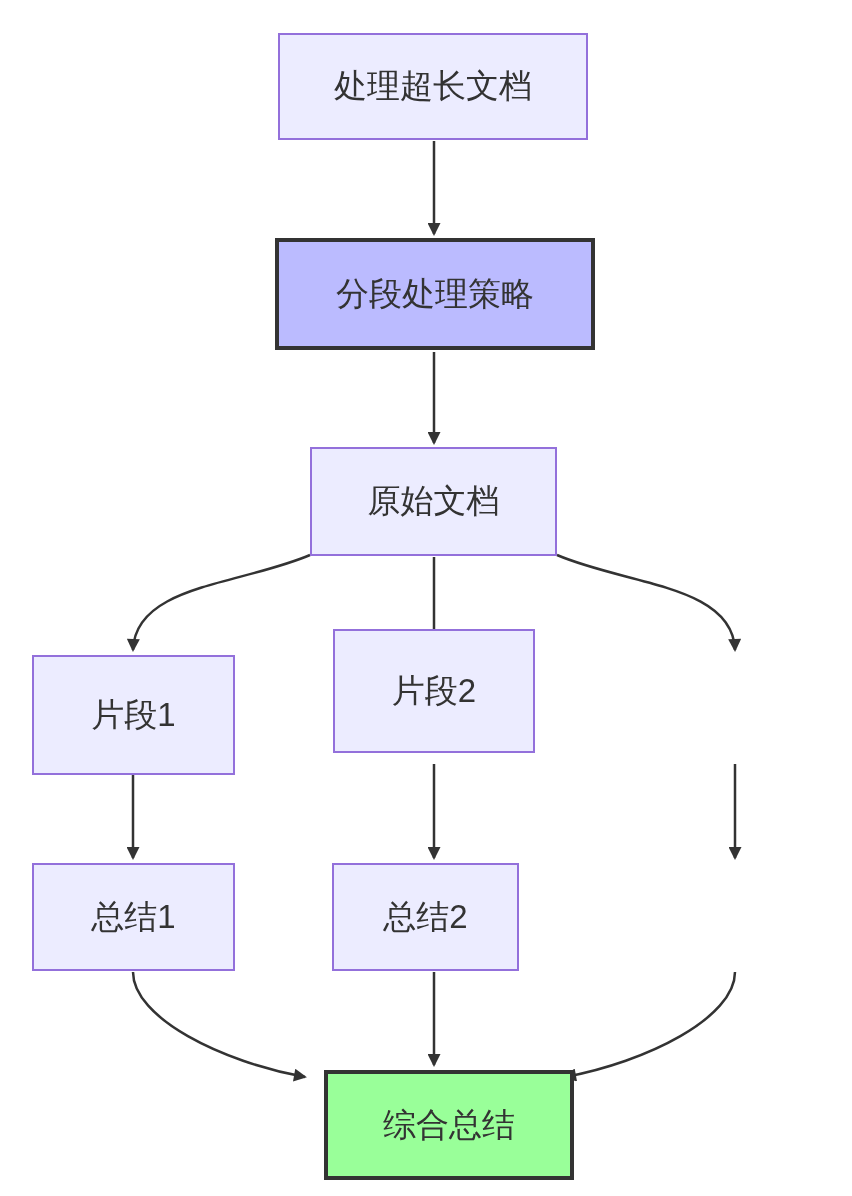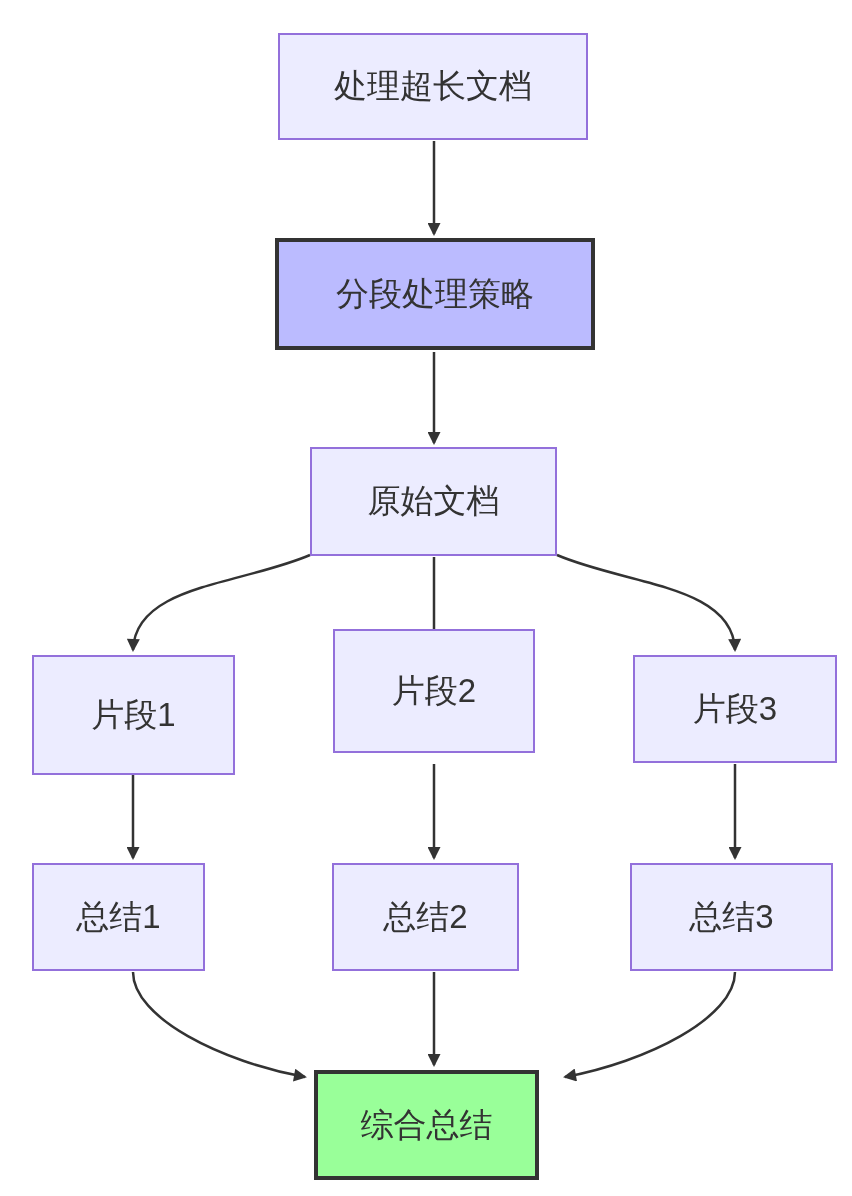--- a/index.html
+++ b/index.html
@@ -57,24 +57,24 @@
     background: var(--success-fill);
     border: 4px solid var(--success-border);
   }
   
   .n-start    { left: 278px; top: 33px;   width: 310px; height: 107px; }
   .n-strategy { left: 275px; top: 238px;  width: 320px; height: 112px; }
   .n-doc      { left: 310px; top: 447px;  width: 247px; height: 109px; }
   .n-chunk1   { left: 32px;  top: 655px;  width: 203px; height: 120px; }
   .n-chunk2   { left: 333px; top: 629px;  width: 202px; height: 124px; }
   .n-chunk3   { left: 633px; top: 655px;  width: 204px; height: 108px; }
-  .n-summary1 { left: 32px;  top: 863px;  width: 173px; height: 108px; }
+  .n-summary1 { left: 32px;  top: 863px;  width: 203px; height: 108px; }
   .n-summary2 { left: 332px; top: 863px;  width: 187px; height: 108px; }
   .n-summary3 { left: 630px; top: 863px;  width: 203px; height: 108px; }
-  .n-final    { left: 314px; top: 1070px; width: 225px; height: 110px; }
+  .n-final    { left: 324px; top: 1070px; width: 250px; height: 110px; }
 </style>
 </head>
 <body>
 
 <div class="canvas">
 
   <svg class="edge-layer" width="852" height="1196" viewBox="0 0 852 1196" xmlns="http://www.w3.org/2000/svg">
     <defs>
       <marker id="arrow" viewBox="0 0 10 10" refX="8.5" refY="5" markerWidth="15" markerHeight="13" markerUnits="userSpaceOnUse" orient="auto">
         <path class="arrowhead-shape" d="M0,0 L10,5 L0,10 Z"></path>
@@ -91,19 +91,17 @@
     <path class="edge" d="M133,972 C133,1018 222,1062 305,1077" marker-end="url(#arrow)"></path>
     <path class="edge" d="M434,972 L434,1065" marker-end="url(#arrow)"></path>
     <path class="edge" d="M735,972 C735,1018 646,1062 565,1077" marker-end="url(#arrow)"></path>
   </svg>
 
   <div class="node n-start">处理超长文档</div>
   <div class="node n-strategy node--highlight">分段处理策略</div>
   <div class="node n-doc">原始文档</div>
   <div class="node n-chunk1">片段1</div>
   <div class="node n-chunk2">片段2</div>
-  <div class="node n-chunk3">片段3</div>
   <div class="node n-summary1">总结1</div>
   <div class="node n-summary2">总结2</div>
-  <div class="node n-summary3">总结3</div>
   <div class="node n-final node--success">综合总结</div>
 
 </div>
 
 </body></html>

